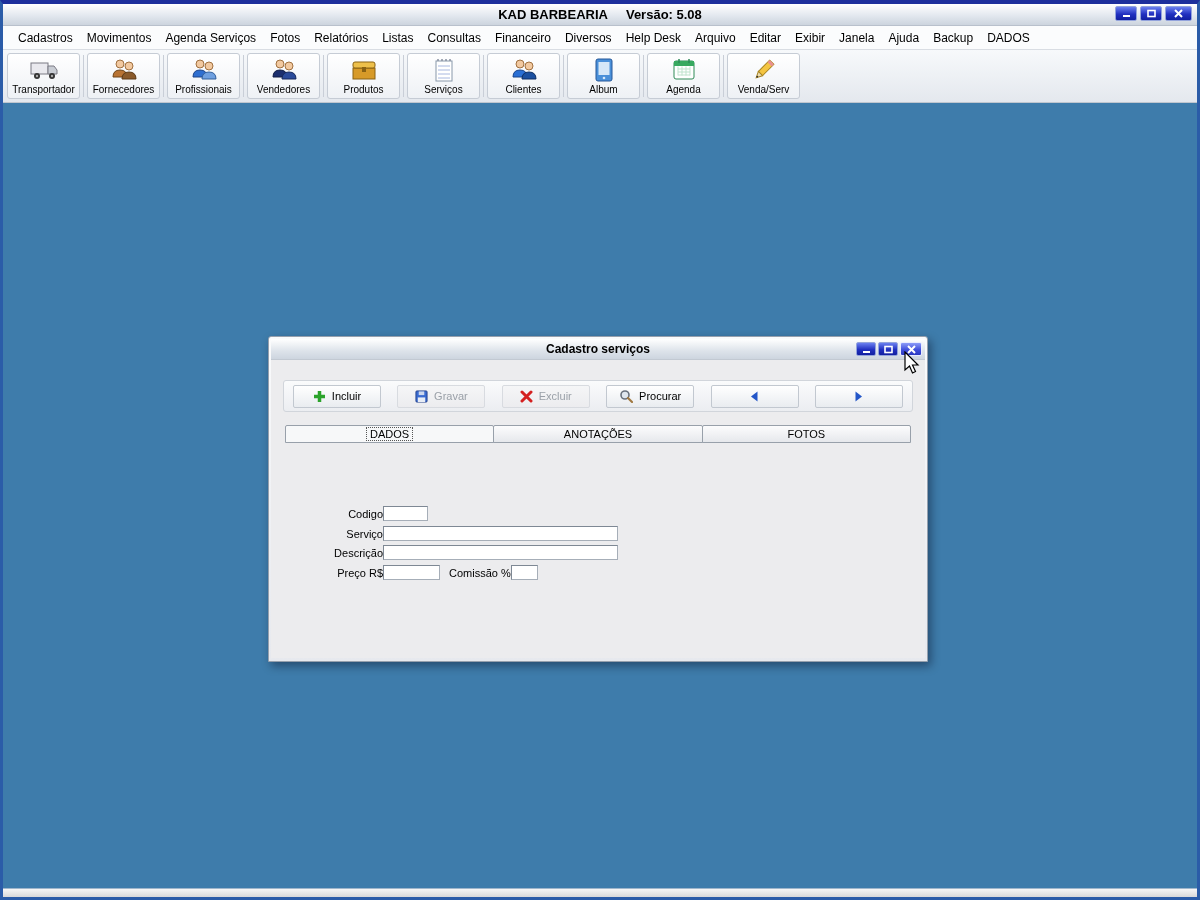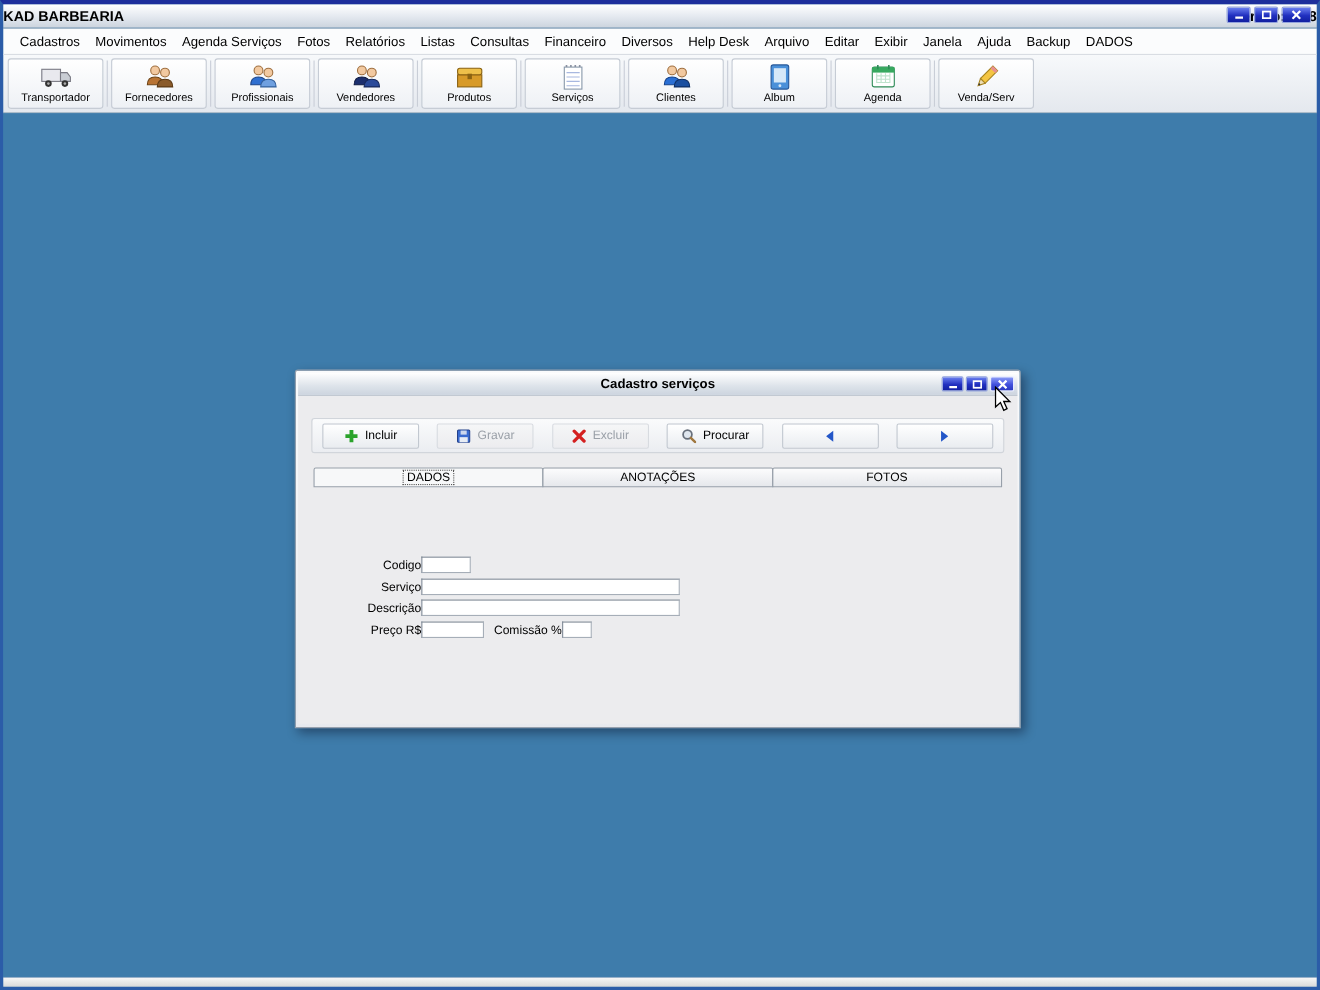--- a/index.html
+++ b/index.html
@@ -9,21 +9,21 @@
   .screen{
     width:1200px;height:900px;display:flex;flex-direction:column;
     border-left:3px solid #2b5ca8;border-right:3px solid #2b5ca8;
     border-bottom:3px solid #2b5ca8;border-top:4px solid #1d2f9c;
     background:#3e7cab;
   }
 
   
   .titlebar{
     height:22px;background:linear-gradient(180deg,#ffffff,#e3e8ef 55%,#ccd4de);
-    position:relative;display:flex;align-items:center;justify-content:space-between;
+    position:relative;display:flex;align-items:center;justify-content:center;
     border-bottom:1px solid #b8c0cc;flex:0 0 22px;
   }
   .titlebar .title{font-size:13px;font-weight:bold;}
   .titlebar .version{font-size:13px;font-weight:bold;margin-left:18px;}
   .win-controls{position:absolute;right:5px;top:2px;display:flex;gap:3px;}
   .win-btn{
     width:22px;height:15px;border:1px solid #93a3dc;border-radius:2px;
     background:linear-gradient(180deg,#6a7ff0,#2130c0 55%,#111fa0);
     display:flex;align-items:center;justify-content:center;cursor:pointer;padding:0;
   }
@@ -37,21 +37,21 @@
   }
   .menu-item{font-size:12px;padding:3px 7px;cursor:default;white-space:nowrap;text-align:right;}
 
   
   .toolbar{
     height:53px;background:linear-gradient(180deg,#f7f9fb,#e4e8ee);
     border-bottom:1px solid #bfc6cf;display:flex;align-items:center;
     padding:3px 4px;flex:0 0 53px;
   }
   .tb-btn{
-    width:87px;height:46px;border:1px solid #c6ccd5;border-radius:3px;
+    width:73px;height:46px;border:1px solid #c6ccd5;border-radius:3px;
     background:linear-gradient(180deg,#ffffff,#eef1f5);
     display:flex;flex-direction:column;align-items:center;justify-content:center;
     gap:1px;cursor:pointer;
   }
   .tb-btn .lbl{font-size:10px;line-height:11px;white-space:nowrap;}
   .tb-sep{width:1px;height:42px;background:#c9ced7;margin:0 3px;flex:0 0 1px;}
 
   
   .desktop{flex:1;background:#3e7cab;position:relative;}
 

